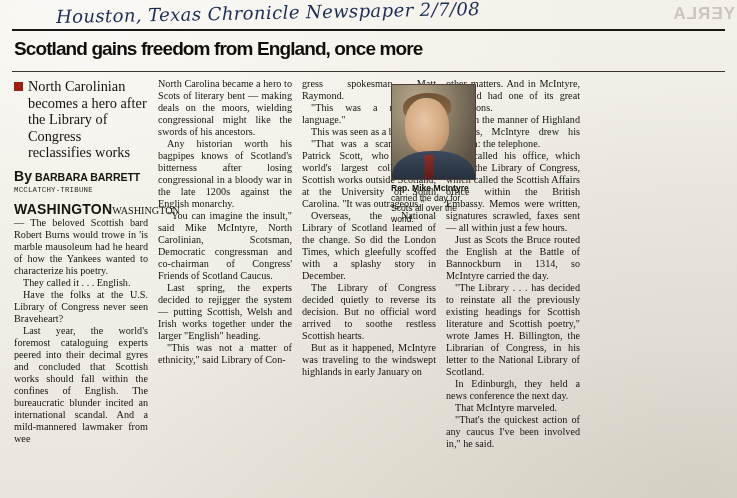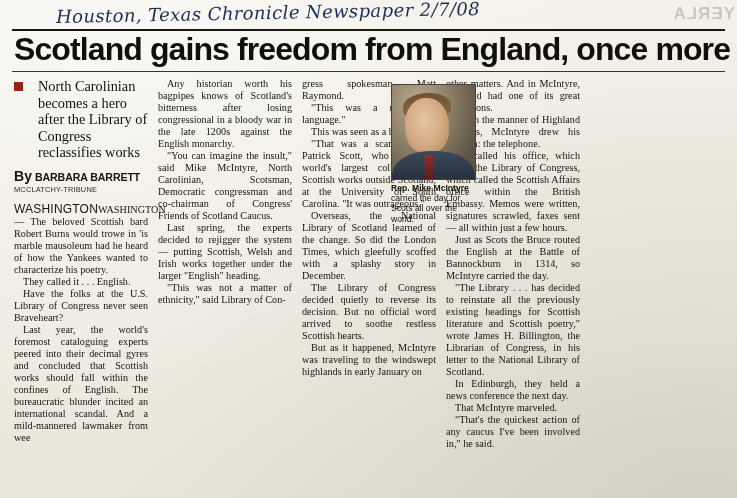--- a/index.html
+++ b/index.html
@@ -81,21 +81,21 @@
   }
 
   
   .headline {
     position: absolute;
     left: 14px;
     top: 32px;
     width: 712px;
     font-family: "Liberation Sans", sans-serif;
     font-weight: bold;
-    font-size: 32px;
+    font-size: 19px;
     line-height: 34px;
     letter-spacing: -0.9px;
     color: #100f0c;
     white-space: nowrap;
   }
 
   
   .cols {
     position: absolute;
     left: 14px;
@@ -115,21 +115,21 @@
   }
   .col p {
     margin: 0;
     text-indent: 9px;
   }
   .col p.noindent { text-indent: 0; }
 
   
   .deck-wrap {
     display: flex;
-    gap: 15px;
+    gap: 5px;
     margin-bottom: 9px;
   }
   .deck-bullet {
     width: 9px;
     height: 9px;
     background: #9f1f16;
     flex: 0 0 auto;
     margin-top: 4px;
   }
   .deck {
@@ -149,30 +149,30 @@
     margin-top: 4px;
     margin-bottom: 1px;
     letter-spacing: -0.1px;
   }
   .byline .small {
     font-size: 14px;
     font-weight: bold;
     letter-spacing: 0.1px;
   }
   .credit {
-    font-family: Liberation Sans, sans-serif;
+    font-family: Liberation Mono, monospace;
     font-size: 7.4px;
     letter-spacing: 0.2px;
     margin-bottom: 7px;
     color: #2a2722;
   }
   .dateline {
     font-family: "Liberation Sans", sans-serif;
-    font-weight: normal;
-    font-size: 12px;
+    font-weight: bold;
+    font-size: 14px;
     letter-spacing: 0.2px;
   }
 
   
   .photo-block {
     width: 100%;
     margin-bottom: 5px;
   }
   .photo {
     width: 100%;
@@ -262,20 +262,21 @@
         <span>BARBARA BARRETT</span>
       </div>
       <div class="credit">MCCLATCHY-TRIBUNE</div>
       <p class="noindent"><span class="dateline">WASHINGTON</span><span>WASHINGTON — The beloved Scottish bard Robert Burns would trowe in 'is marble mausoleum had he heard of how the Yankees wanted to characterize his poetry.</span></p>
       <p>They called it . . . English.</p>
       <p>Have the folks at the U.S. Library of Congress never seen Braveheart?</p>
       <p>Last year, the world's foremost cataloguing experts peered into their decimal gyres and concluded that Scottish works should fall within the confines of English. The bureaucratic blunder incited an international scandal. And a mild-mannered lawmaker from wee</p>
     </div>
 
     <div class="col">
+      <p class="noindent">North Carolina became a hero to Scots of literary bent — making deals on the moors, wielding congressional might like the swords of his ancestors.</p>
       <p>Any historian worth his bagpipes knows of Scotland's bitterness after losing congressional in a bloody war in the late 1200s against the English monarchy.</p>
       <p>"You can imagine the insult," said Mike McIntyre, North Carolinian, Scotsman, Democratic congressman and co-chairman of Congress' Friends of Scotland Caucus.</p>
       <p>Last spring, the experts decided to rejigger the system — putting Scottish, Welsh and Irish works together under the larger "English" heading.</p>
       <p>"This was not a matter of ethnicity," said Library of Con-</p>
     </div>
 
     <div class="col">
         <div style="float: right; width: 0px; height: 0px;"></div>
       <p class="noindent">gress spokesman Matt Raymond.</p>
       <p>"This was a matter of language."</p>

